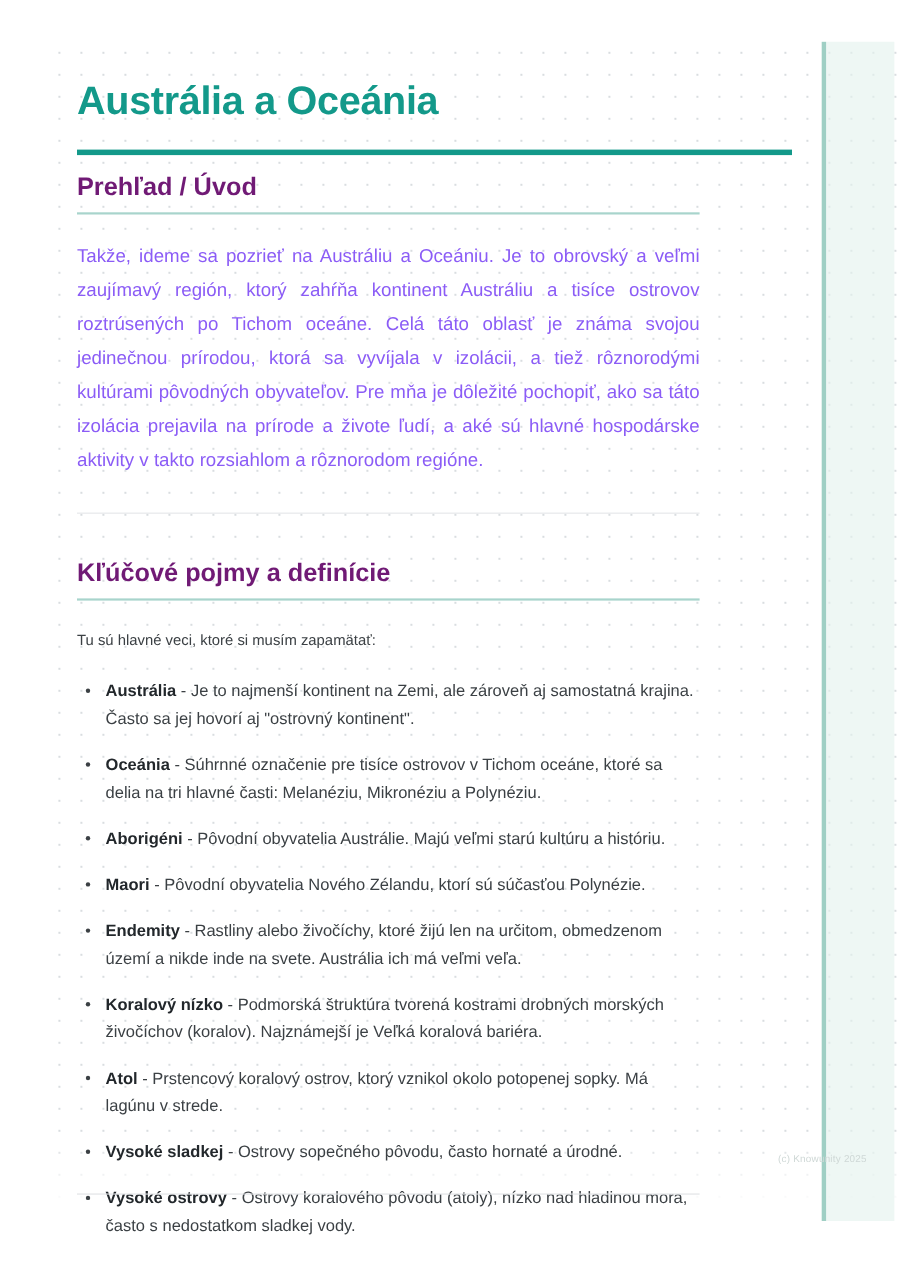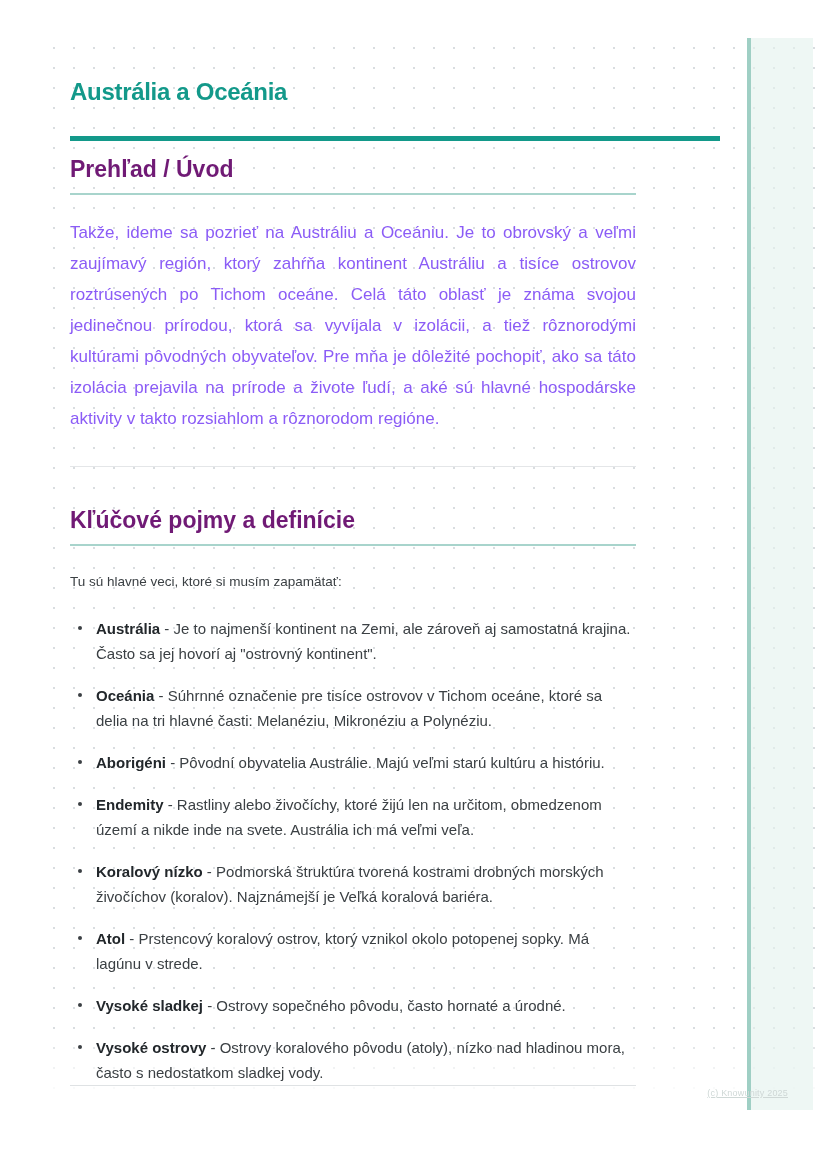--- a/index.html
+++ b/index.html
@@ -60,21 +60,21 @@
     position: absolute;
     left: 70px;
     top: 0;
     width: 566px;
   }
 
   
   .doc-title {
     margin: 0;
     padding-top: 70px;
-    font-size: 24px;
+    font-size: 36px;
     line-height: 44px;
     font-weight: 700;
     color: #13998a;
     letter-spacing: -0.3px;
   }
   .title-rule {
     position: absolute;
     left: 70px;
     top: 136px;
     width: 650px;
@@ -155,25 +155,24 @@
     position: absolute;
     left: 70px;
     top: 1085px;
     width: 566px;
     height: 1px;
     background: #dfe2e4;
   }
   .footer-note {
     position: absolute;
     right: 40px;
-    top: 1088px;
+    top: 1048px;
     font-size: 9px;
     color: #cfd8d6;
     letter-spacing: 0.2px;
-    text-decoration: underline;
   }
 </style>
 </head>
 <body>
 
 <div class="page">
 
   <div class="dot-grid"></div>
   <div class="side-panel"></div>
   <div class="side-stripe"></div>
@@ -207,20 +206,24 @@
         <li>
           <span class="bullet"></span>
           <span class="term-name">Oceánia</span><span> - Súhrnné označenie pre tisíce ostrovov v Tichom oceáne, ktoré sa delia na tri hlavné časti: Melanéziu, Mikronéziu a Polynéziu.</span>
         </li>
         <li>
           <span class="bullet"></span>
           <span class="term-name">Aborigéni</span><span> - Pôvodní obyvatelia Austrálie. Majú veľmi starú kultúru a históriu.</span>
         </li>
         <li>
           <span class="bullet"></span>
+          <span class="term-name">Maori</span><span> - Pôvodní obyvatelia Nového Zélandu, ktorí sú súčasťou Polynézie.</span>
+        </li>
+        <li>
+          <span class="bullet"></span>
           <span class="term-name">Endemity</span><span> - Rastliny alebo živočíchy, ktoré žijú len na určitom, obmedzenom území a nikde inde na svete. Austrália ich má veľmi veľa.</span>
         </li>
         <li>
           <span class="bullet"></span>
           <span class="term-name">Koralový nízko</span><span> - Podmorská štruktúra tvorená kostrami drobných morských živočíchov (koralov). Najznámejší je Veľká koralová bariéra.</span>
         </li>
         <li>
           <span class="bullet"></span>
           <span class="term-name">Atol</span><span> - Prstencový koralový ostrov, ktorý vznikol okolo potopenej sopky. Má lagúnu v strede.</span>
         </li>

